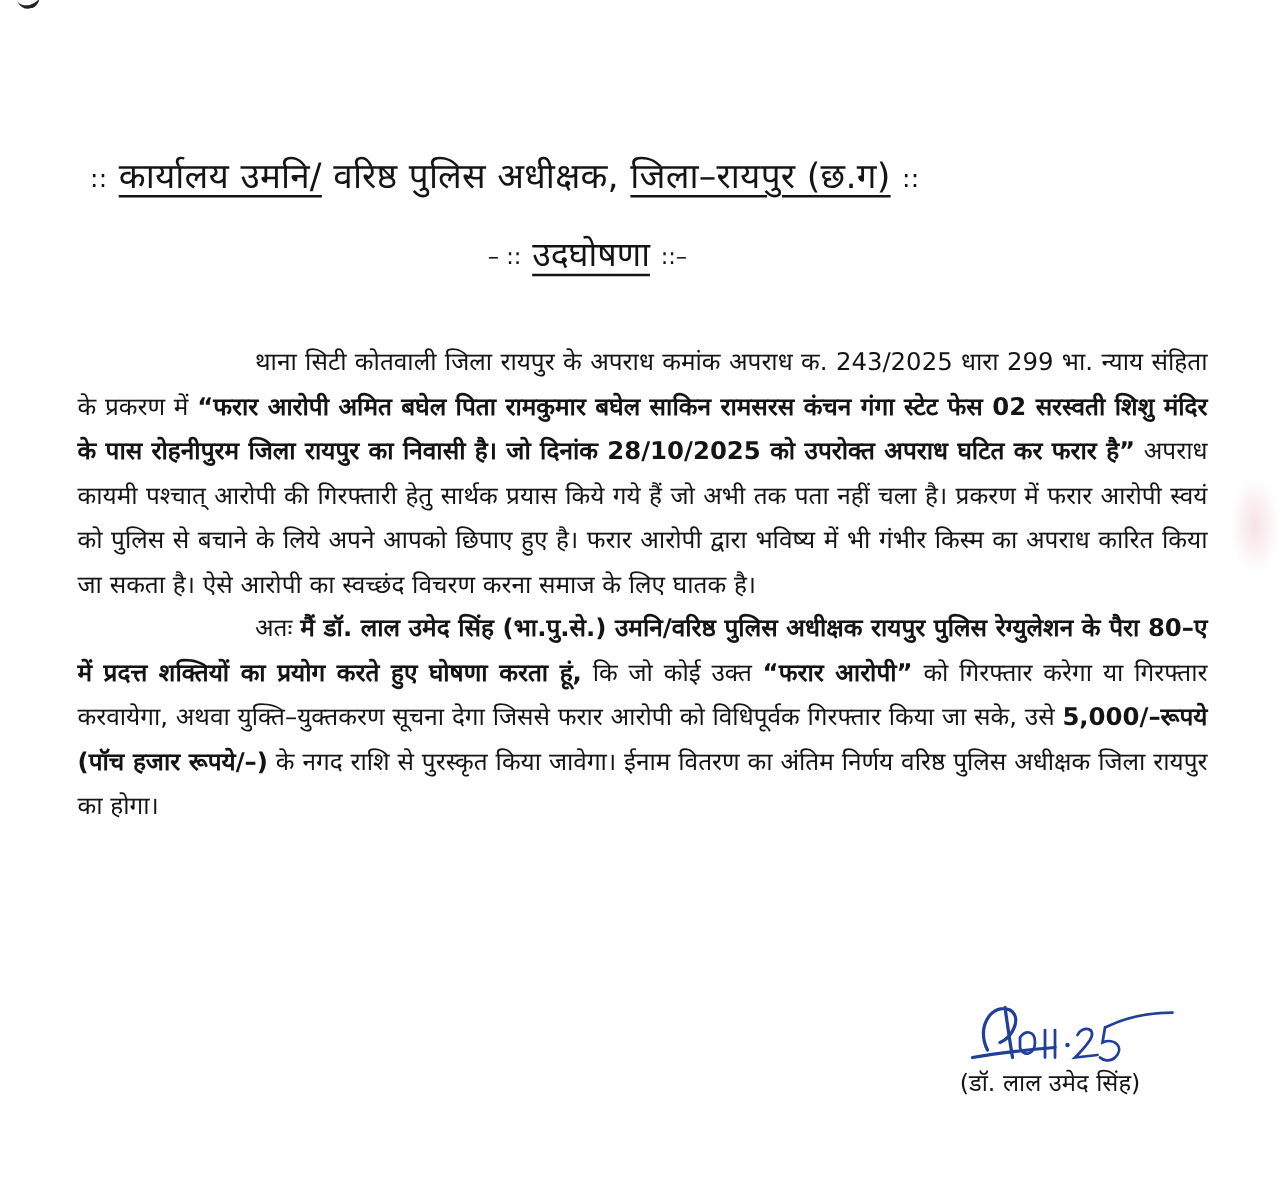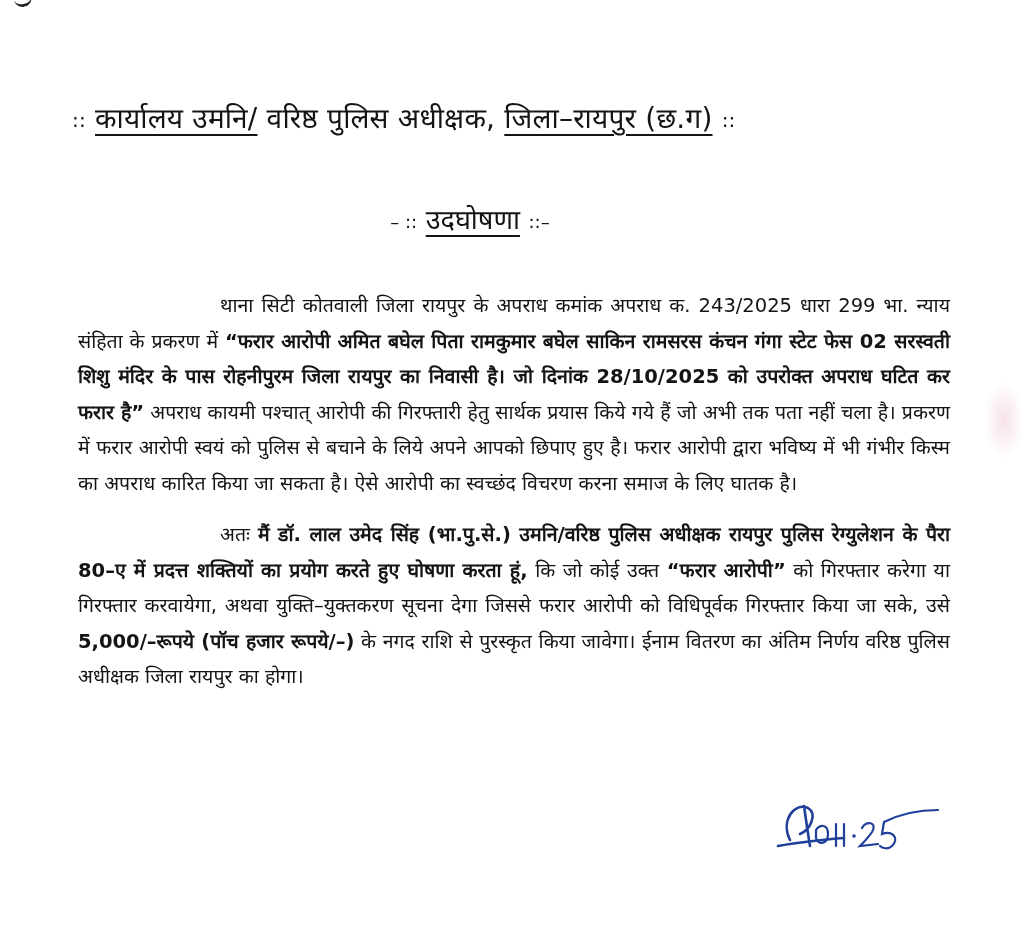--- a/index.html
+++ b/index.html
@@ -28,21 +28,21 @@
     .pink-smudge {
       position: absolute;
       right: 0;
       top: 380px;
       width: 40px;
       height: 80px;
       background: radial-gradient(ellipse at center, rgba(235,190,200,0.45) 0%, rgba(255,255,255,0) 70%);
     }
     .header-line {
       position: absolute;
-      top: 98px;
+      top: 120px;
       left: 72px;
       width: 900px;
       font-size: 28px;
       font-weight: normal;
       white-space: nowrap;
       letter-spacing: 0.2px;
     }
     .header-line .colons {
       font-size: 20px;
       vertical-align: middle;
@@ -52,21 +52,21 @@
       text-underline-offset: 6px;
       text-decoration-thickness: 2px;
     }
     .header-line .district {
       text-decoration: underline;
       text-underline-offset: 6px;
       text-decoration-thickness: 2px;
     }
     .proclamation-title {
       position: absolute;
-      top: 200px;
+      top: 184px;
       left: 0;
       width: 940px;
       text-align: center;
       font-size: 27px;
       white-space: nowrap;
     }
     .proclamation-title .word {
       text-decoration: underline;
       text-underline-offset: 6px;
       text-decoration-thickness: 2px;
@@ -78,21 +78,21 @@
     .body-text {
       position: absolute;
       left: 62px;
       top: 272px;
       width: 904px;
       font-size: 19.5px;
       line-height: 35.5px;
       text-align: justify;
     }
     .body-text p {
-      margin: 16px;
+      margin: 0;
       text-indent: 142px;
     }
     .body-text p + p {
       margin-top: 0;
     }
     .body-text .strong {
       font-weight: bold;
     }
     .signature-block {
       position: absolute;
@@ -151,13 +151,14 @@
   <div class="signature-mark">
     <svg width="200" height="56" viewBox="0 0 200 56">
       <path d="M30 40 C 20 20, 35 2, 48 8 C 58 14, 50 30, 40 34 M44 6 C 46 20, 48 34, 50 46 M18 46 C 40 42, 60 40, 84 38" stroke="#1f3f9a" stroke-width="2.6" fill="none" stroke-linecap="round"></path>
       <path d="M56 30 C 60 24, 68 24, 68 34 C 68 44, 58 46, 56 38 Z" stroke="#1f3f9a" stroke-width="2.2" fill="none"></path>
       <path d="M76 24 L76 46 M84 24 L84 46" stroke="#1f3f9a" stroke-width="2.2" fill="none" stroke-linecap="round"></path>
       <circle cx="94" cy="36" r="1.8" fill="#1f3f9a"></circle>
       <path d="M102 28 C 106 20, 118 22, 112 32 C 108 38, 102 44, 100 46 L 118 44" stroke="#1f3f9a" stroke-width="2.2" fill="none" stroke-linecap="round"></path>
       <path d="M124 22 L 122 34 C 132 30, 140 38, 132 46 C 128 50, 122 48, 120 46 M124 22 C 140 14, 160 10, 178 10" stroke="#1f3f9a" stroke-width="2.2" fill="none" stroke-linecap="round"></path>
     </svg>
   </div>
+  <div class="sig-line">(डॉ. लाल उमेद सिंह)</div>
 </div>
 
 </body></html>

